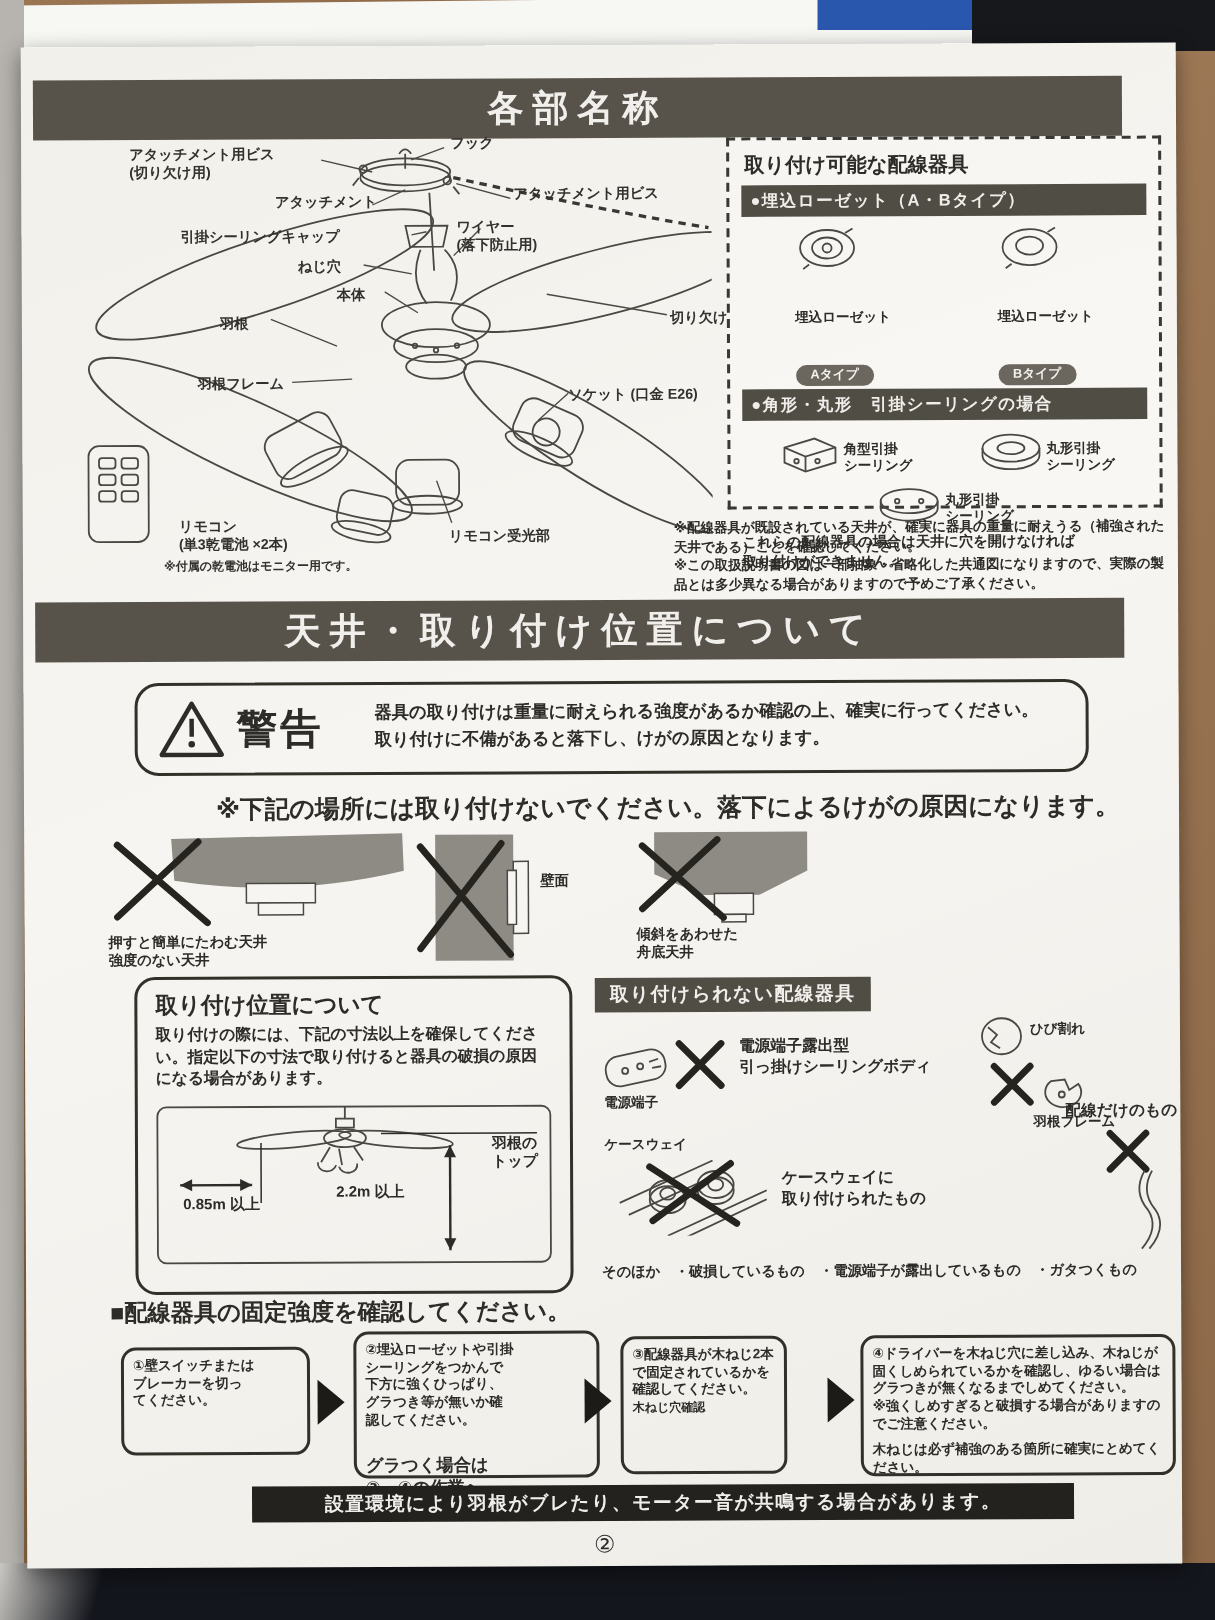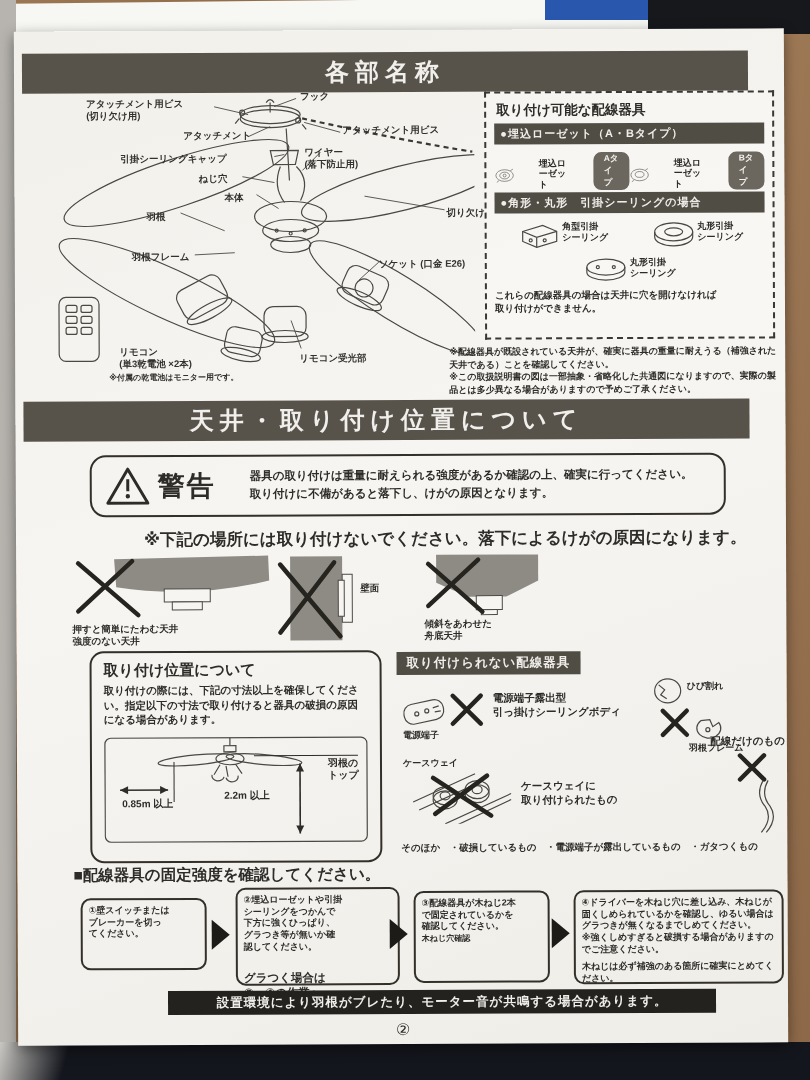--- a/index.html
+++ b/index.html
@@ -33,22 +33,22 @@
   .plabel{position:absolute;font-size:9.5px;font-weight:bold;line-height:1.25;
     white-space:pre-line;color:#33312d;}
   .plabel.small{font-size:8px;font-weight:bold;}
   .wiring-box{position:absolute;left:470px;top:2px;width:290px;height:248px;
     border:2px dashed #3a3834;background:rgba(255,255,255,.25);padding:6px 8px;box-sizing:border-box;}
   .wb-title{font-size:13.5px;font-weight:bold;margin:2px 0 4px 2px;}
   .wb-bar{background:#504d45;color:#f0eeea;font-size:11px;font-weight:bold;
     padding:3px 6px;letter-spacing:1px;}
   .wb-row{display:flex;justify-content:space-around;align-items:flex-start;margin:6px 0 2px;}
   .wb-row.center{justify-content:center;}
-  .wb-item{display:flex;flex-direction:row;align-items:flex-end;gap:24px;}
-  .wb-item2{display:flex;align-items:flex-start;gap:2px;font-family:Liberation Serif, serif;}
+  .wb-item{display:flex;flex-direction:column;align-items:flex-start;gap:24px;}
+  .wb-item2{display:flex;align-items:flex-end;gap:2px;font-family:Liberation Serif, serif;}
   .wb-cap{font-size:9px;font-weight:bold;margin-top:2px;white-space:pre-line;line-height:1.2;}
   .wb-badge{background:#6b675e;color:#f3f1ed;font-size:8.5px;font-weight:bold;
     border-radius:8px;padding:1px 10px;margin-top:2px;}
   .wb-note{font-size:9.5px;font-weight:bold;margin-top:6px;white-space:pre-line;line-height:1.35;}
   .parts-notes{position:absolute;left:434px;top:256px;width:330px;font-size:9px;
     font-weight:bold;line-height:1.4;white-space:pre-line;}
   
   .warn-box{position:absolute;left:74px;top:424px;width:636px;height:62px;
     border:2.5px solid #333029;border-radius:16px;display:flex;align-items:center;
     padding:0 14px;box-sizing:border-box;}
@@ -421,21 +421,21 @@
       <div class="step-box" style="left:218px;top:0;width:164px;height:98px;">
         <div class="step-text">②埋込ローゼットや引掛
 シーリングをつかんで
 下方に強くひっぱり、
 グラつき等が無いか確
 認してください。</div>
         <div class="step-em">グラつく場合は
 ③、④の作業へ</div>
       </div>
       <div class="step-arrow" style="left:372px;"></div>
-      <div class="step-box" style="left:396px;top:4px;width:136px;height:92px;">
+      <div class="step-box" style="left:396px;top:4px;width:111px;height:92px;">
         <div class="step-text">③配線器具が木ねじ2本
 で固定されているかを
 確認してください。</div>
         <div class="s3-cap">木ねじ穴確認</div>
       </div>
       <div class="step-arrow" style="left:534px;"></div>
       <div class="step-box" style="left:556px;top:4px;width:210px;height:94px;">
         <div class="step-text">④ドライバーを木ねじ穴に差し込み、木ねじが固くしめられているかを確認し、ゆるい場合はグラつきが無くなるまでしめてください。
 ※強くしめすぎると破損する場合がありますのでご注意ください。</div>
         <div class="s4-footer">木ねじは必ず補強のある箇所に確実にとめてください。</div>

